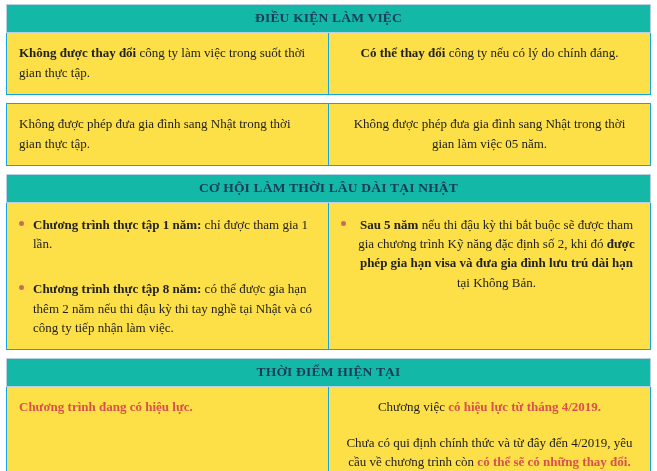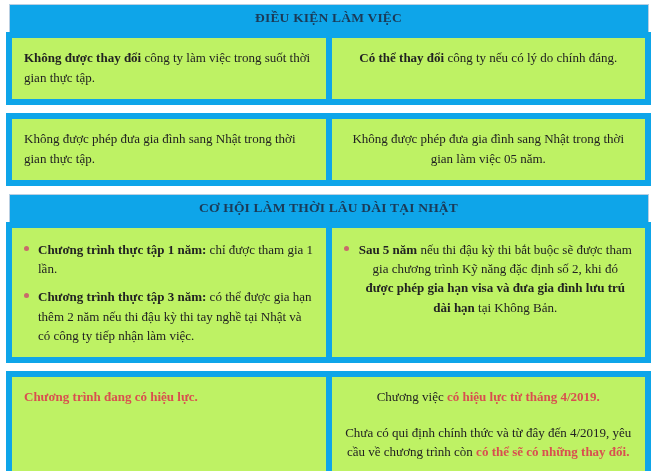--- a/index.html
+++ b/index.html
@@ -14,50 +14,50 @@
     color: #222222;
     overflow: hidden;
   }
   .table {
     width: 645px;
     margin: 4px 6px 0 6px;
     border-collapse: collapse;
     table-layout: fixed;
   }
   .section-header td {
-    background: #0ea5e9;
+    background: #14b8a6;
     border: 1px solid #b9cfe2;
     text-align: center;
     font-weight: bold;
     font-size: 13.5px;
     color: #1b3a57;
     padding: 5px 4px 6px 4px;
     letter-spacing: 0.2px;
   }
   .content-row td {
-    border: 6px solid #0ea5e9;
+    border: 1px solid #0ea5e9;
     vertical-align: top;
     padding: 10px 12px 12px 12px;
     font-size: 13px;
     line-height: 1.5;
-    background: #bef264;
+    background: #fde047;
   }
   .content-row td.left  { width: 50%; }
   .content-row td.right { width: 50%; text-align: center; }
   .content-row td.bullets { padding: 12px 12px 10px 12px; }
   b, .bold { font-weight: bold; }
   ul.bul {
     list-style: none;
     margin: 0;
     padding: 0;
   }
   ul.bul li {
     position: relative;
     padding-left: 14px;
-    margin-bottom: 9px;
+    margin-bottom: 26px;
     font-size: 13px;
     line-height: 1.48;
   }
   ul.bul li:last-child { margin-bottom: 2px; }
   ul.bul li:before {
     content: "";
     position: absolute;
     left: 0;
     top: 6px;
     width: 5px;
@@ -108,36 +108,39 @@
 
 <table class="table">
   <tbody>
       <tr class="section-header">
     <td colspan="2">CƠ HỘI LÀM THỜI LÂU DÀI TẠI NHẬT</td>
   </tr>
   <tr class="content-row">
     <td class="left bullets">
       <ul class="bul">
         <li><b>Chương trình thực tập 1 năm:</b><span> chỉ được tham gia 1 lần.</span></li>
-        <li><b>Chương trình thực tập 3 năm:</b><span> có thể được gia hạn thêm 2 năm nếu thi đậu kỳ thi tay nghề tại Nhật và có công ty tiếp nhận làm việc.</span></li>
+        <li><b>Chương trình thực tập 8 năm:</b><span> có thể được gia hạn thêm 2 năm nếu thi đậu kỳ thi tay nghề tại Nhật và có công ty tiếp nhận làm việc.</span></li>
       </ul>
     </td>
     <td class="right bullets">
       <ul class="bul">
         <li><b>Sau 5 năm</b><span> nếu thi đậu kỳ thi bắt buộc sẽ được tham gia chương trình Kỹ năng đặc định số 2, khi đó </span><b>được phép gia hạn visa và đưa gia đình lưu trú dài hạn</b><span> tại Không Bản.</span></li>
       </ul>
     </td>
   </tr>
 </tbody>
   </table>
 
 <div class="spacer"></div>
 
 <table class="table">
   <tbody>
+      <tr class="section-header">
+    <td colspan="2">THỜI ĐIỂM HIỆN TẠI</td>
+  </tr>
   <tr class="content-row">
     <td class="left">
       <p class="para red">Chương trình đang có hiệu lực.</p>
     </td>
     <td class="right">
       <p class="para"><span>Chương việc </span><span class="red">có hiệu lực từ tháng 4/2019.</span></p>
       <p class="para"><span>Chưa có qui định chính thức và từ đây đến 4/2019, yêu cầu về chương trình còn </span><span class="red">có thể sẽ có những thay đổi.</span></p>
     </td>
   </tr>
 </tbody>

